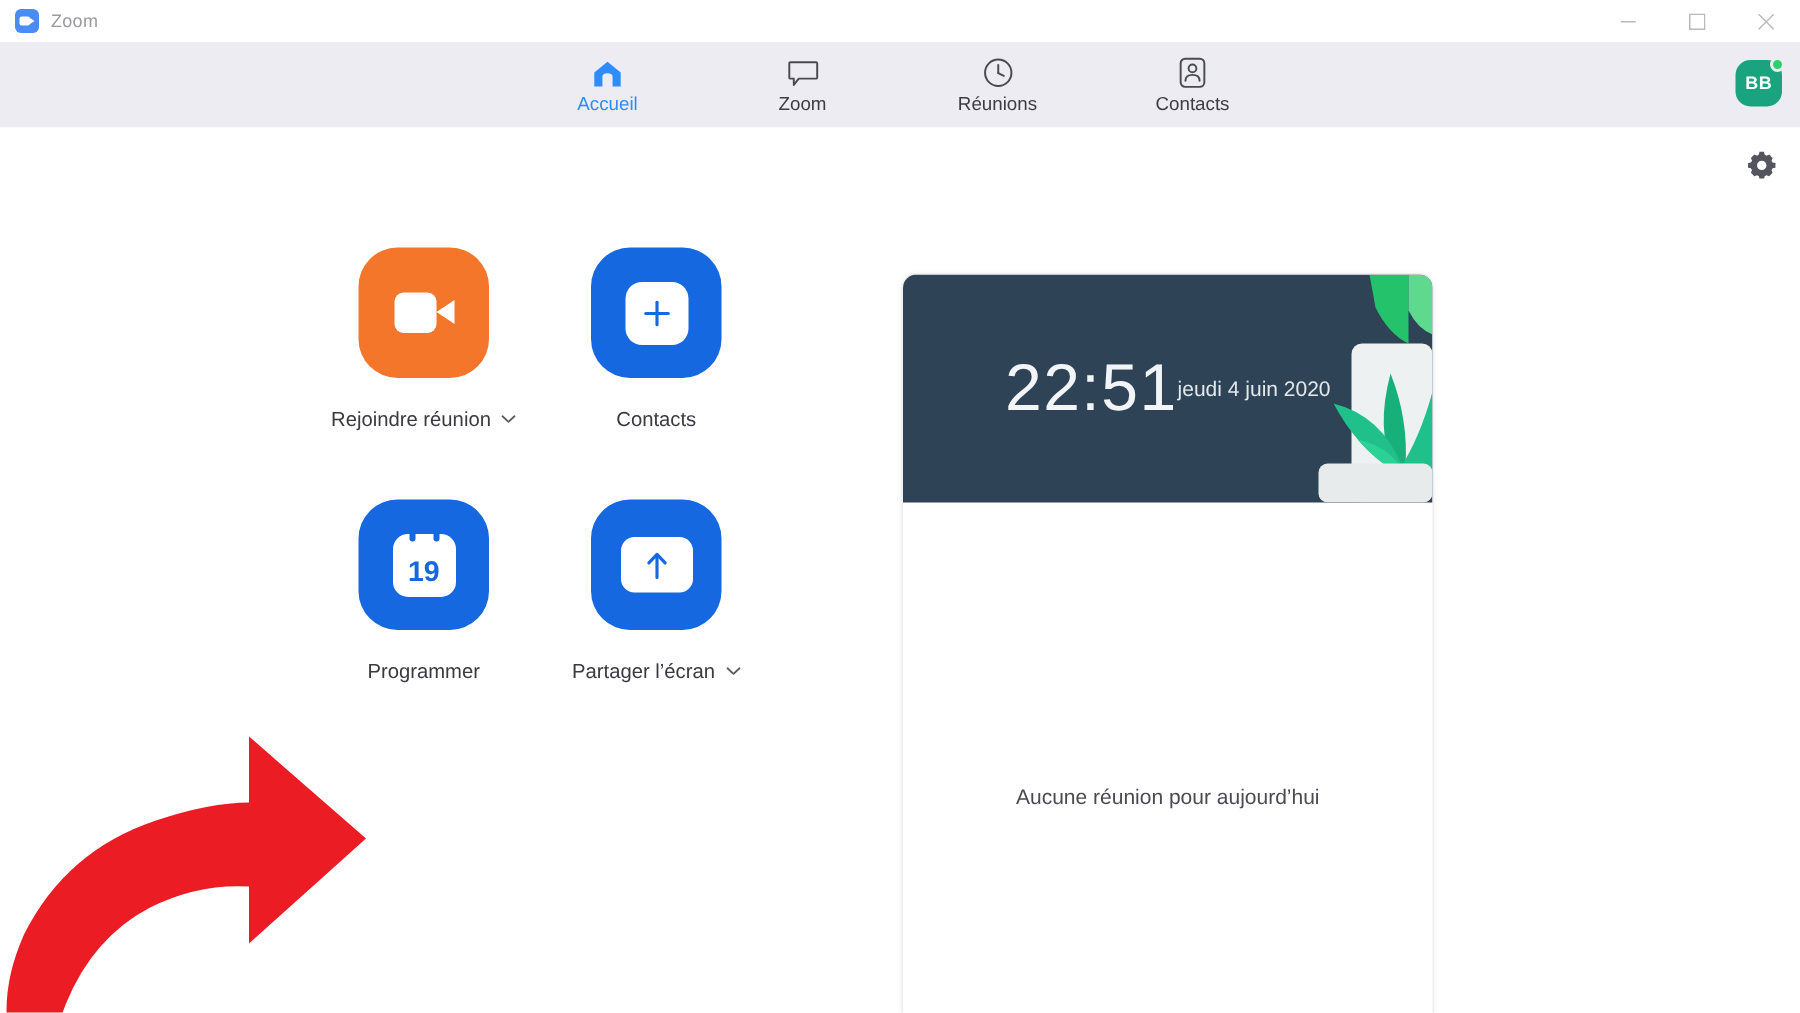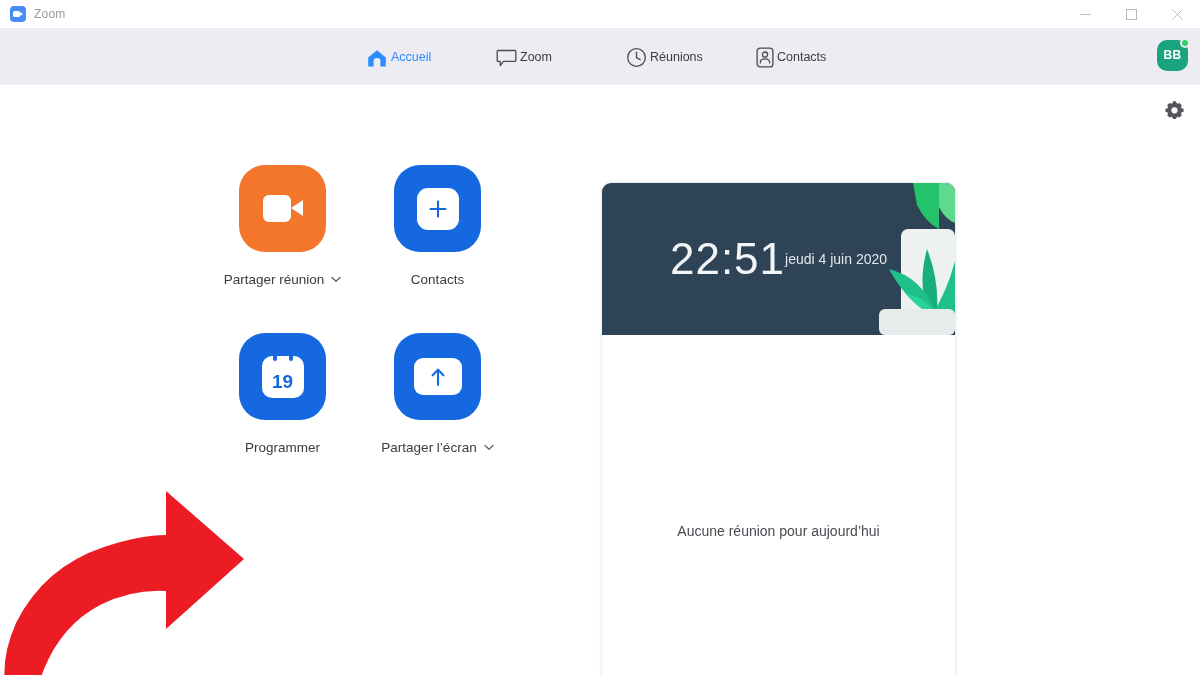--- a/index.html
+++ b/index.html
@@ -48,21 +48,21 @@
     width: 1200px; height: 57px;
     background: #ececf2;
     display: flex; align-items: center;
   }
   .nav {
     position: absolute; left: 0; right: 0;
     display: flex; justify-content: center; gap: 52px;
   }
   .nav-item {
     width: 78px;
-    display: flex; flex-direction: row; align-items: center; gap: 3px;
+    display: flex; flex-direction: column; align-items: center; gap: 3px;
     color: #3c3c43; cursor: pointer;
   }
   .nav-item .nav-label { font-size: 12.5px; white-space: nowrap; }
   .nav-item.active { color: #2d8cff; }
   .nav-icon { height: 22px; display: flex; align-items: flex-end; justify-content: center; }
 
   .header-right {
     position: absolute; right: 12px;
     display: flex; align-items: center; gap: 12px;
   }
@@ -291,21 +291,21 @@
     <div class="actions">
 
       <div class="action">
         <div class="action-tile tile-orange">
           <span class="cam">
             <span class="cam-body"></span>
               <span class="cam-lens"></span>
           </span>
         </div>
         <div class="action-label-row">
-          <span>Partager réunion</span>
+          <span>Rejoindre réunion</span>
           <span class="chev">
             <svg width="10" height="7" viewBox="0 0 10 7">
                 <path d="M1 1.5 L5 5.2 L9 1.5" fill="none" stroke="#5b5b63" stroke-width="1.2" stroke-linecap="round" stroke-linejoin="round"></path>
               </svg>
           </span>
         </div>
       </div>
 
       <div class="action">
         <div class="action-tile tile-blue">

